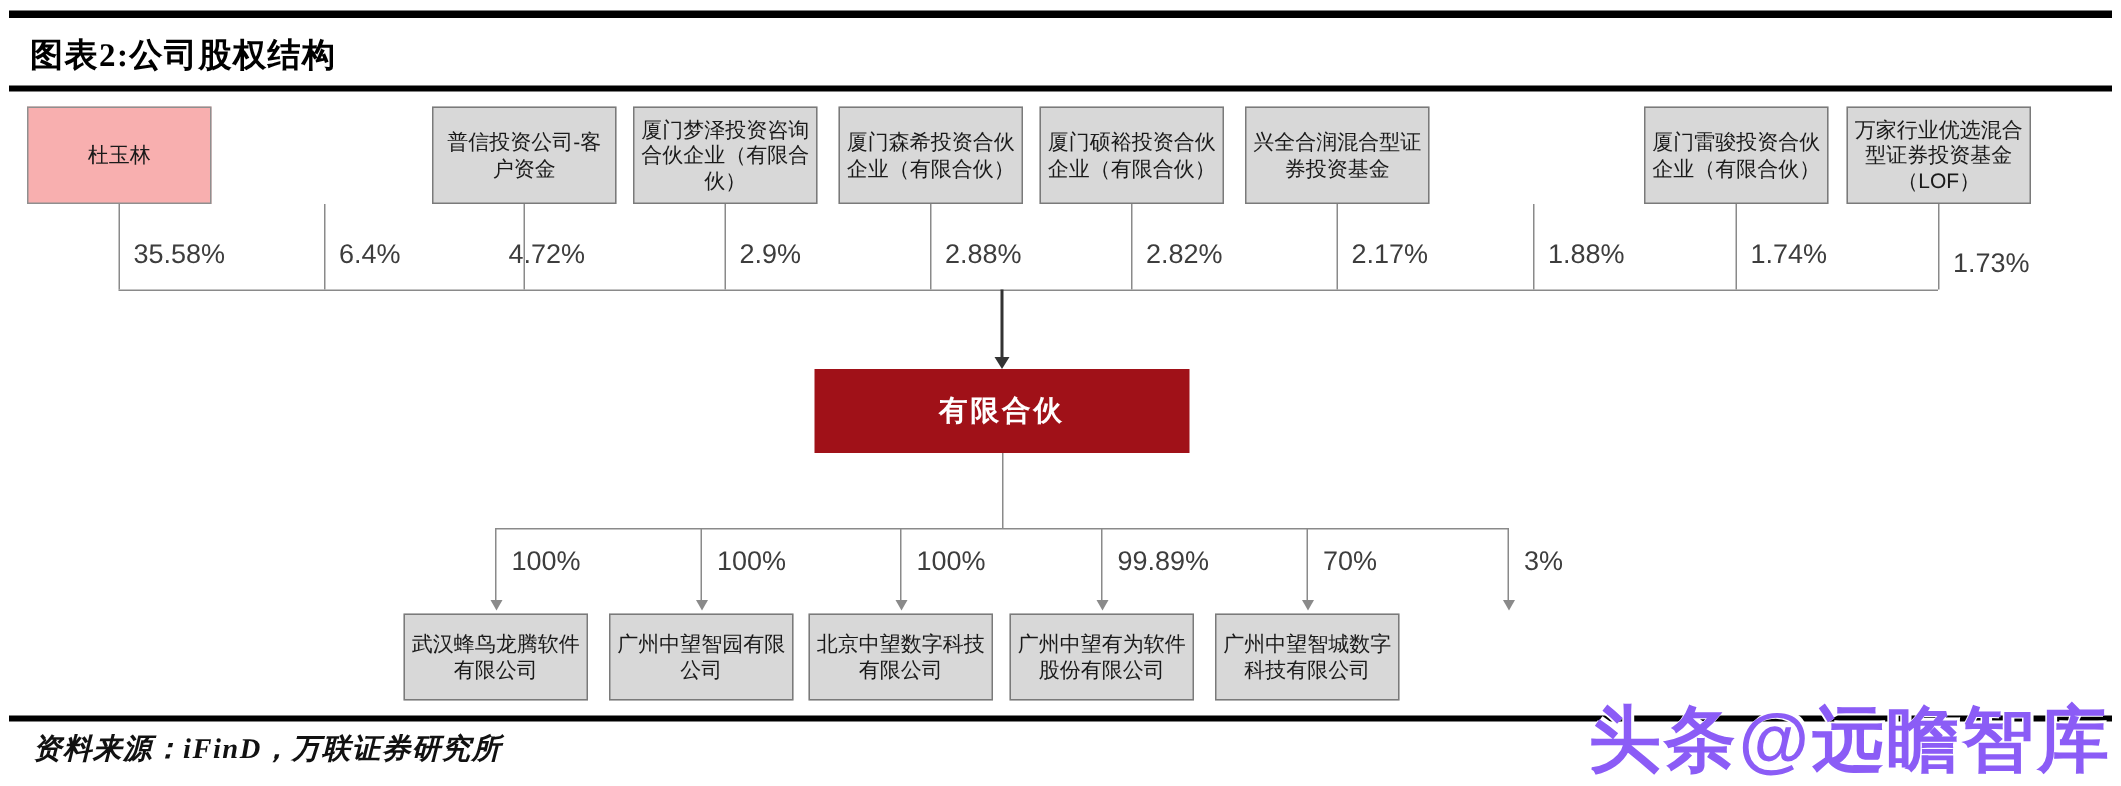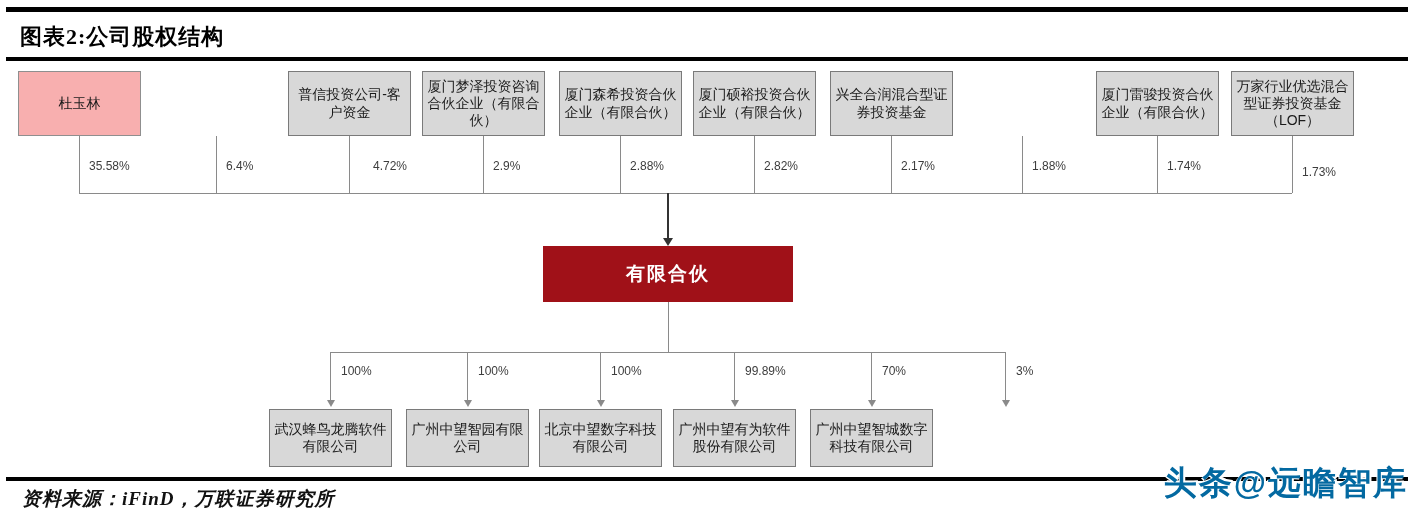--- a/index.html
+++ b/index.html
@@ -27,29 +27,29 @@
 
   .vline { position:absolute; width:1px; background:#8a8a8a; }
   .hline { position:absolute; height:1px; background:#8a8a8a; }
   .vline.dark { background:#333333; width:2px; }
 
   .arrowhead { position:absolute; width:0; height:0;
                border-left:5px solid transparent; border-right:5px solid transparent; }
   .arrowhead.dark { border-top:8px solid #333333; }
   .arrowhead.gray { border-top:7px solid #8a8a8a; border-left:4px solid transparent; border-right:4px solid transparent; }
 
-  .pct { position:absolute; font-size:12px; color:#3d3d3d; white-space:nowrap; }
+  .pct { position:absolute; font-size:18px; color:#3d3d3d; white-space:nowrap; }
   .pct.top { top:159px; }
   .pct.sub { top:364px; }
 
   .source-line { position:absolute; left:22px; top:486px; font-family:"Liberation Serif", serif;
                  font-style:italic; font-weight:bold; font-size:19px; color:#111111; letter-spacing:1px; }
 
-  .watermark { position:absolute; right:6px; top:461px; font-size:33px; font-weight:bold;
-               color:#0369a1; letter-spacing:2px; z-index:5;
+  .watermark { position:absolute; right:6px; top:461px; font-size:48px; font-weight:bold;
+               color:#8b5cf6; letter-spacing:2px; z-index:5;
                text-shadow:2px -2px 0 #ffffff, -1px 1px 0 #ffffff; }
 </style>
 </head>
 <body>
 
 <div class="page">
 
   <div class="rule rule-top"></div>
   <div class="figure-title">图表2:公司股权结构</div>
   <div class="rule rule-title"></div>
@@ -70,21 +70,21 @@
   <div class="vline" style="left:620px; top:136px; height:57px"></div>
   <div class="vline" style="left:754px; top:136px; height:57px"></div>
   <div class="vline" style="left:891px; top:136px; height:57px"></div>
   <div class="vline" style="left:1022px;top:136px; height:57px"></div>
   <div class="vline" style="left:1157px;top:136px; height:57px"></div>
   <div class="vline" style="left:1292px;top:136px; height:57px"></div>
   <div class="hline" style="left:79px; top:193px; width:1213px"></div>
 
   <div class="pct top" style="left:89px">35.58%</div>
   <div class="pct top" style="left:226px">6.4%</div>
-  <div class="pct top" style="left:373px">4.72%</div>
+  <div class="pct top" style="left:339px">4.72%</div>
   <div class="pct top" style="left:493px">2.9%</div>
   <div class="pct top" style="left:630px">2.88%</div>
   <div class="pct top" style="left:764px">2.82%</div>
   <div class="pct top" style="left:901px">2.17%</div>
   <div class="pct top" style="left:1032px">1.88%</div>
   <div class="pct top" style="left:1167px">1.74%</div>
   <div class="pct top" style="left:1302px;top:165px">1.73%</div>
 
   <div class="vline dark" style="left:667px; top:193px; height:46px"></div>
   <div class="arrowhead dark" style="left:663px; top:238px"></div>

